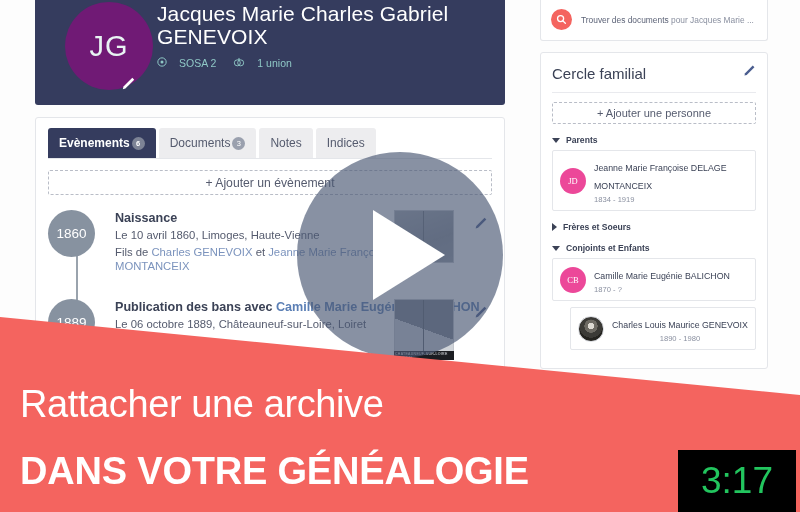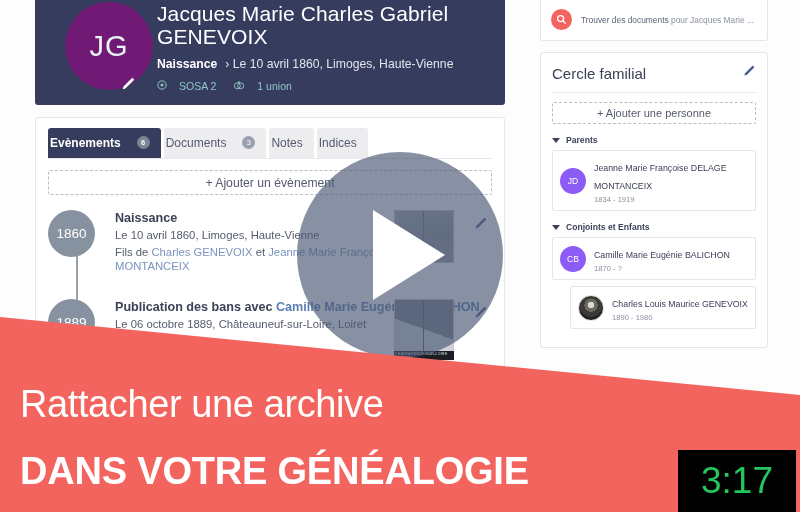--- a/index.html
+++ b/index.html
@@ -37,23 +37,23 @@
   .p-meta { display: flex; align-items: flex-start; gap: 12px; }
 
   
   .events-card {
     margin-top: 12px; background: #fff;
     border: 1px solid #e4e6ea; border-radius: 3px;
     height: 320px; padding: 10px 12px 0 12px; position: relative;
   }
   .tabs { display: flex; align-items: flex-end; border-bottom: 1px solid #e4e6ea; }
   .tab {
-    padding: 8px 11px 8px 2px; font-size: 12px; color: #555b6e;
+    padding: 8px 11px 8px 11px; font-size: 12px; color: #555b6e;
     background: #ededef; border-radius: 3px 3px 0 0; margin-right: 3px;
-    display: flex; align-items: flex-start; gap: 16px; white-space: nowrap;
+    display: flex; align-items: flex-end; gap: 2px; white-space: nowrap;
   }
   .tab.active { background: #353c5e; color: #fff; font-weight: bold; }
   .tab-badge {
     background: #9aa0ae; color: #fff; font-size: 7.5px;
     border-radius: 50%; width: 13px; height: 13px;
     display: inline-flex; align-items: center; justify-content: center;
   }
   .tab.active .tab-badge { background: #7d8395; }
 
   .add-event {
@@ -129,28 +129,28 @@
   }
   .caret { width: 0; height: 0; }
   .caret.down { border-left: 4.5px solid transparent; border-right: 4.5px solid transparent; border-top: 5.5px solid #3b4256; }
   .caret.right { border-top: 4.5px solid transparent; border-bottom: 4.5px solid transparent; border-left: 5.5px solid #3b4256; }
 
   .person {
     border: 1px solid #e4e6ea; border-radius: 2px;
     padding: 6px 7px; display: flex; align-items: center; gap: 8px;
     margin-bottom: 6px; background: #fff;
   }
-  .person.indent { margin-left: 18px; }
+  .person.indent { margin-left: 18px; text-align: center; }
   .p-avatar {
     width: 26px; height: 26px; border-radius: 50%; flex: 0 0 26px;
     display: flex; align-items: center; justify-content: center;
     font-size: 8.5px; color: #fff;
   }
   .av-teal { background: #8fc8c6; }
-  .av-pink { background: #8b5cf6; }
+  .av-pink { background: #ec4899; font-family: Liberation Serif, serif; }
   .av-photo {
     background: radial-gradient(circle at 50% 38%, #dcd9d2 0 16%, #6d6a63 17% 34%, #3b3a36 35% 60%, #24231f 61% 100%);
     position: relative; overflow: hidden; border: 1px solid #dcdee3;
   }
   .p-text { min-width: 0; }
   .p-nm { font-size: 8.8px; color: #3b4256; line-height: 11px; }
   .p-yr { font-size: 7.6px; color: #8a90a0; margin-top: 2px; }
 
   
   .play-circle {
@@ -198,23 +198,20 @@
       <div class="avatar-big">
         <span>JG</span>
       </div>
       <span class="avatar-pencil">
         <svg width="16" height="16" viewBox="0 0 16 16">
             <path d="M12.3 1.8 L14.2 3.7 L5.4 12.5 L2.8 13.2 L3.5 10.6 Z" fill="#ffffff"></path>
           </svg>
       </span>
       <div class="profile-info">
         <div class="p-name">Jacques Marie Charles Gabriel GENEVOIX</div>
-        <div class="p-birth-row">
-          <span class="p-birth-label">Naissance</span><span class="p-birth-val">› Le 10 avril 1860, Limoges, Haute-Vienne</span>
-        </div>
         <div class="p-meta-row">
           <span class="p-meta">
             <svg width="10" height="10" viewBox="0 0 12 12">
               <circle cx="6" cy="6" r="5" fill="none" stroke="#8fc8c6" stroke-width="1.2"></circle>
               <circle cx="6" cy="6" r="1.8" fill="#8fc8c6"></circle>
             </svg>
             <span>SOSA 2</span>
           </span>
           <span class="p-meta">
             <svg width="12" height="10" viewBox="0 0 14 12">
@@ -326,20 +323,24 @@
       <div class="person">
         <span class="p-avatar av-pink">
             <span>JD</span>
           </span>
         <span class="p-text">
           <span class="p-nm">Jeanne Marie Françoise DELAGE MONTANCEIX</span>
           <div class="p-yr">1834 - 1919</div>
         </span>
       </div>
 
+      <div class="group-head">
+        <span class="caret right"></span>
+        <span>Frères et Soeurs</span>
+      </div>
 
       <div class="group-head">
         <span class="caret down"></span>
         <span>Conjoints et Enfants</span>
       </div>
       <div class="person">
         <span class="p-avatar av-pink">
             <span>CB</span>
           </span>
         <span class="p-text">

